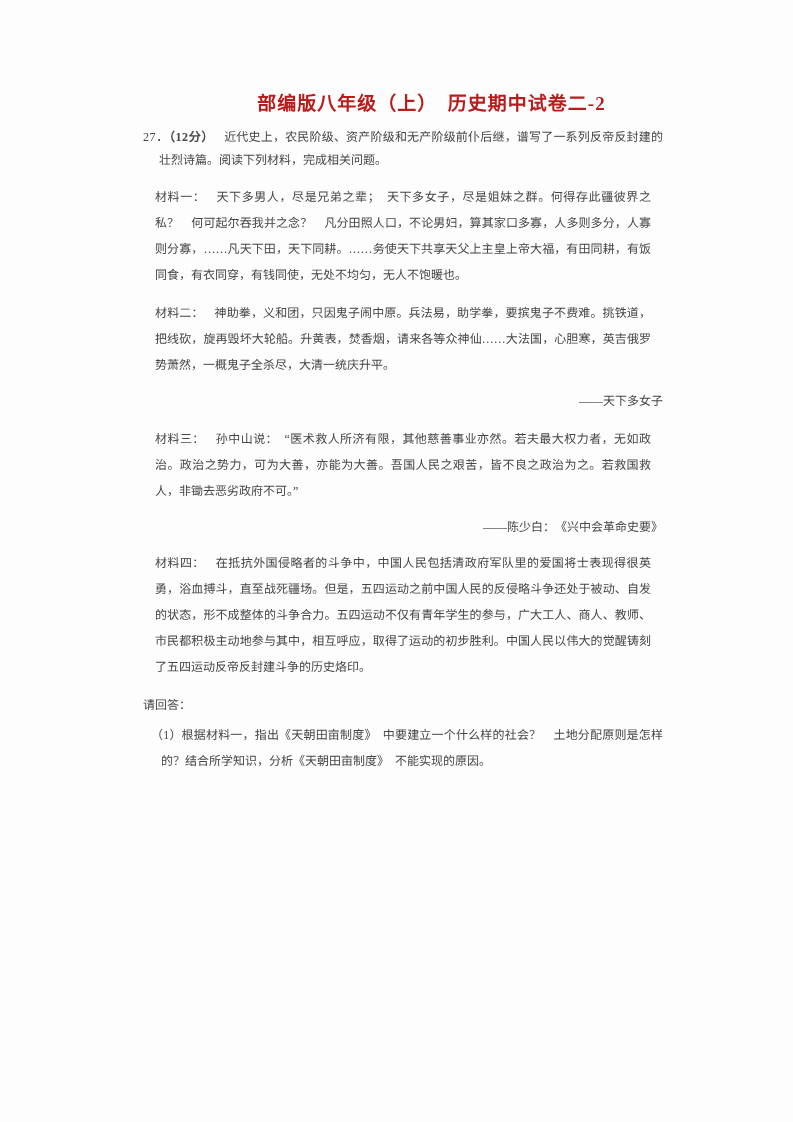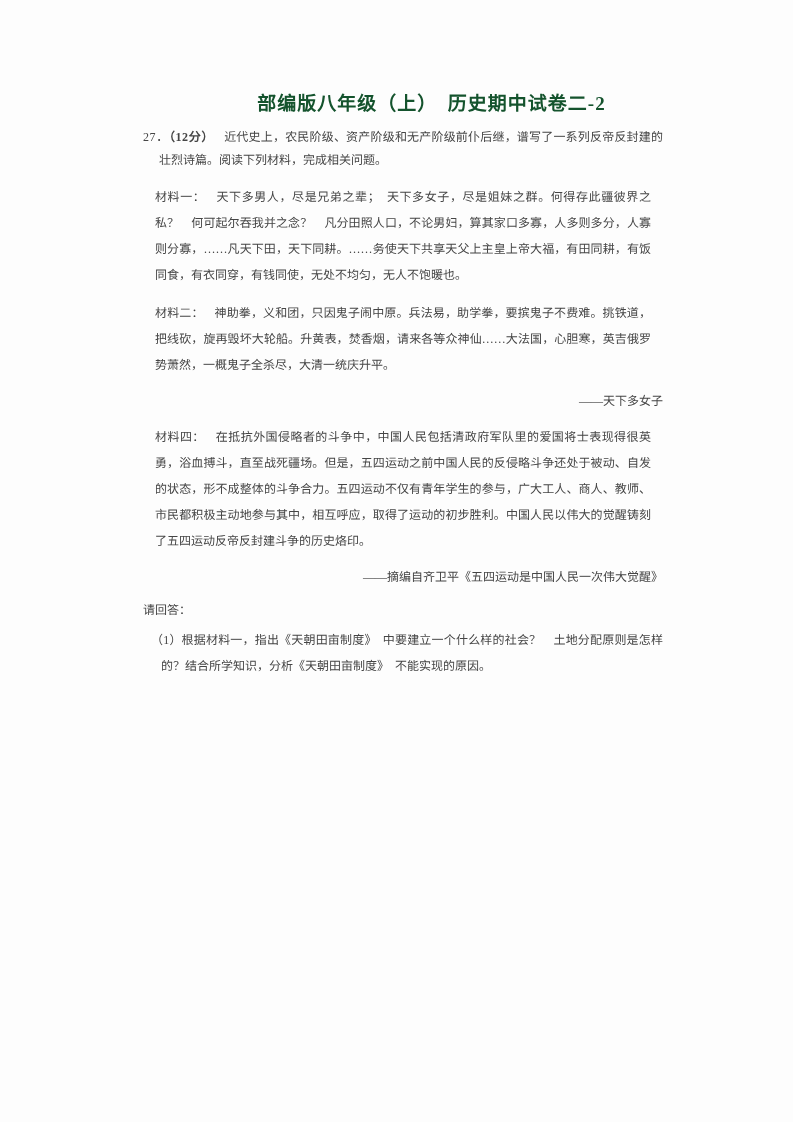--- a/index.html
+++ b/index.html
@@ -18,21 +18,21 @@
   }
   .paper-title {
     position: absolute;
     top: 92px;
     left: 143px;
     width: 577px;
     margin: 0;
     text-align: center;
     font-size: 19px;
     font-weight: bold;
-    color: #14532d;
+    color: #b91c1c;
     letter-spacing: 1px;
     line-height: 24px;
   }
   .content {
     position: absolute;
     top: 126px;
     left: 143px;
     width: 520px;
     font-size: 12px;
     line-height: 26px;
@@ -101,26 +101,31 @@
       </p>
     </section>
 
     <section class="material material-2">
       <p class="m-text">
         <span class="m-label">材料二：</span><span>神助拳，义和团，只因鬼子闹中原。兵法易，助学拳，要摈鬼子不费难。挑铁道，把线砍，旋再毁坏大轮船。升黄表，焚香烟，请来各等众神仙……大法国，心胆寒，英吉俄罗势萧然，一概鬼子全杀尽，大清一统庆升平。</span>
       </p>
       <p class="m-source">——天下多女子</p>
     </section>
 
+    <section class="material material-3">
+      <p class="m-text">
+        <span class="m-label">材料三：</span><span>孙中山说：　“医术救人所济有限，其他慈善事业亦然。若夫最大权力者，无如政治。政治之势力，可为大善，亦能为大善。吾国人民之艰苦，皆不良之政治为之。若救国救人，非锄去恶劣政府不可。”</span>
+      </p>
+      <p class="m-source">——陈少白：　《兴中会革命史要》</p>
+    </section>
 
     <section class="material material-4">
       <p class="m-text">
         <span class="m-label">材料四：</span><span>在抵抗外国侵略者的斗争中，中国人民包括清政府军队里的爱国将士表现得很英勇，浴血搏斗，直至战死疆场。但是，五四运动之前中国人民的反侵略斗争还处于被动、自发的状态，形不成整体的斗争合力。五四运动不仅有青年学生的参与，广大工人、商人、教师、市民都积极主动地参与其中，相互呼应，取得了运动的初步胜利。中国人民以伟大的觉醒铸刻了五四运动反帝反封建斗争的历史烙印。</span>
       </p>
-      <p class="m-source">——摘编自齐卫平《五四运动是中国人民一次伟大觉醒》</p>
     </section>
 
     <p class="answer-prompt">请回答：</p>
 
     <p class="sub-question">（1）根据材料一，指出《天朝田亩制度》　中要建立一个什么样的社会？　土地分配原则是怎样的？结合所学知识，分析《天朝田亩制度》　不能实现的原因。</p>
 
   </div>
 </div>
 
 </body></html>

